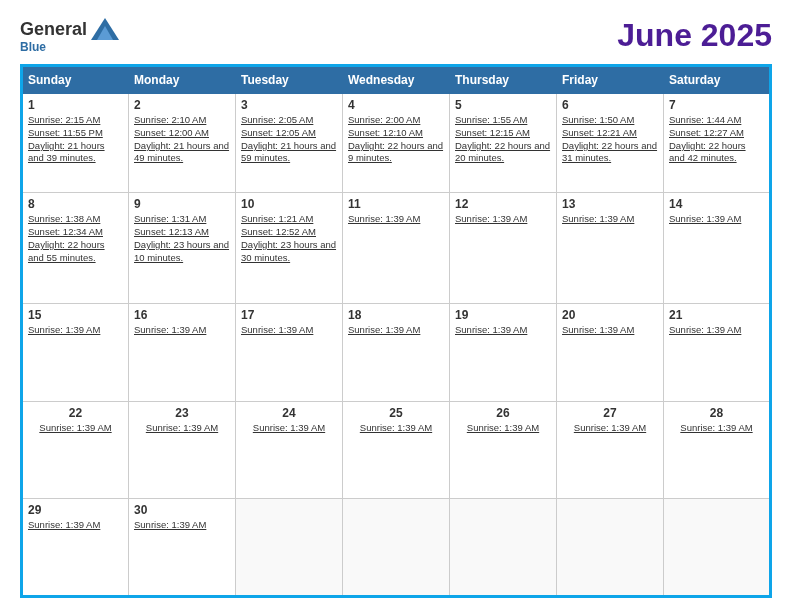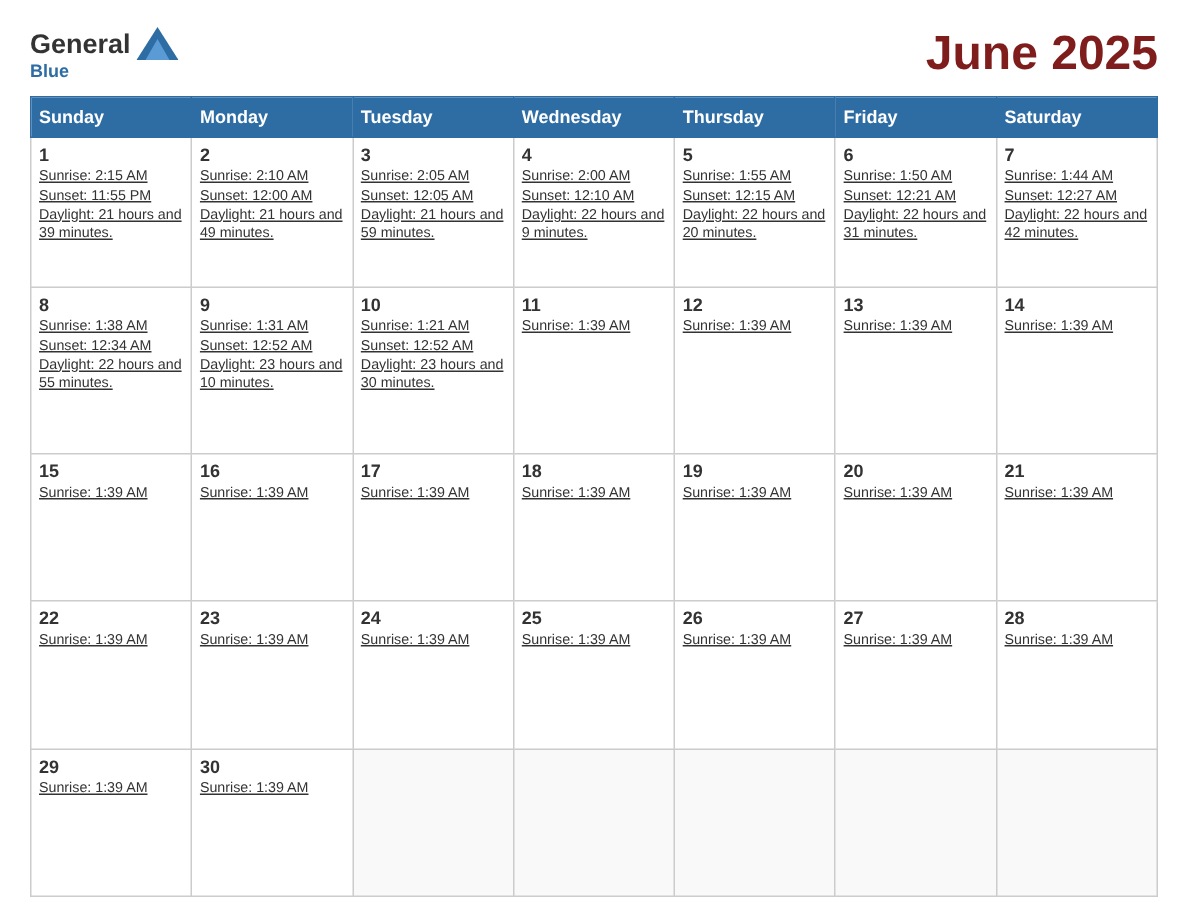--- a/index.html
+++ b/index.html
@@ -39,30 +39,30 @@
       width: 28px;
       height: 22px;
       margin-left: 2px;
     }
     .title-block {
       text-align: right;
     }
     .month-year {
       font-size: 32px;
       font-weight: bold;
-      color: #7f1d1d;
+      color: #4c1d95;
       line-height: 1.1;
     }
     .location {
       font-size: 13px;
       color: #555;
     }
     .calendar {
       flex: 1;
-      border: 1px solid #0ea5e9;
+      border: 3px solid #0ea5e9;
       border-collapse: collapse;
       width: 100%;
       table-layout: fixed;
     }
     .calendar th {
       background: #2e6da4;
       color: #fff;
       font-size: 12px;
       font-weight: bold;
       padding: 6px 5px;
@@ -182,21 +182,21 @@
           <td>
             <span class="day-num">8</span>
             <div class="day-info">Sunrise: 1:38 AM
 Sunset: 12:34 AM
 Daylight: 22 hours
 and 55 minutes.</div>
           </td>
           <td>
             <span class="day-num">9</span>
             <div class="day-info">Sunrise: 1:31 AM
-Sunset: 12:52 AM
+Sunset: 12:13 AM
 Daylight: 23 hours
 and 10 minutes.</div>
           </td>
           <td>
             <span class="day-num">10</span>
             <div class="day-info">Sunrise: 1:21 AM
 Sunset: 12:52 AM
 Daylight: 23 hours
 and 30 minutes.</div>
           </td>
@@ -240,21 +240,21 @@
           </td>
           <td>
             <span class="day-num">20</span>
             <div class="day-info">Sunrise: 1:39 AM</div>
           </td>
           <td>
             <span class="day-num">21</span>
             <div class="day-info">Sunrise: 1:39 AM</div>
           </td>
         </tr>
-        <tr style="height: 70px;">
+        <tr style="height: 70px; text-align: center;">
           <td>
             <span class="day-num">22</span>
             <div class="day-info">Sunrise: 1:39 AM</div>
           </td>
           <td>
             <span class="day-num">23</span>
             <div class="day-info">Sunrise: 1:39 AM</div>
           </td>
           <td>
             <span class="day-num">24</span>

